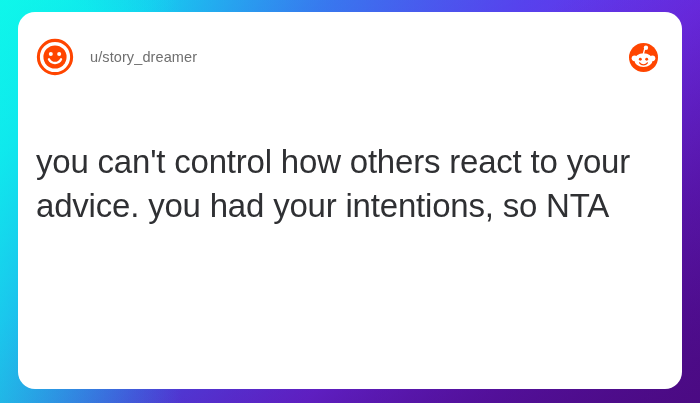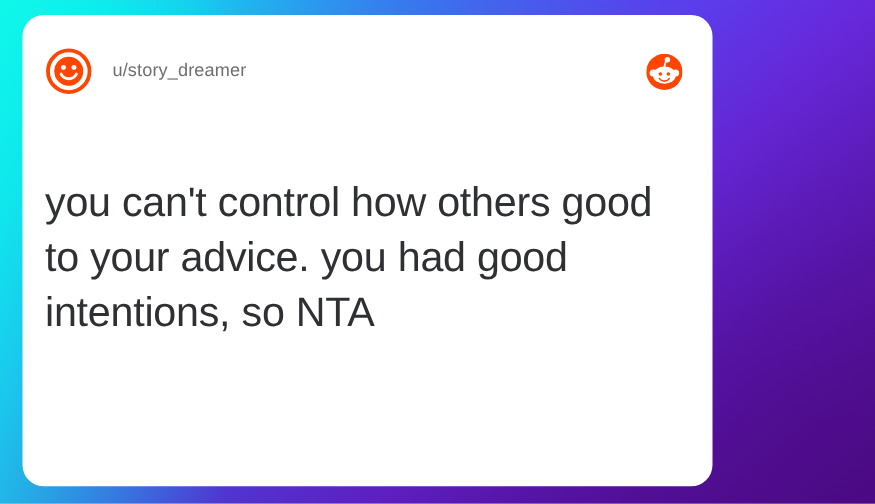--- a/index.html
+++ b/index.html
@@ -39,21 +39,21 @@
       linear-gradient(to right, rgba(14,247,234,0.55) 0%, rgba(14,247,234,0.0) 26%),
       linear-gradient(to bottom right, rgba(107,46,232,0.0) 40%, rgba(75,10,130,0.75) 100%),
       linear-gradient(to top right, rgba(30,127,232,0.0) 55%, rgba(107,46,232,0.55) 100%);
     pointer-events: none;
   }
 
   #card {
     position: absolute;
     left: 18px;
     top: 12px;
-    width: 552px;
+    width: 664px;
     height: 377px;
     background: #ffffff;
     border-radius: 17px;
     box-sizing: border-box;
     z-index: 2;
   }
 
   
   .card-header {
     position: absolute;
@@ -149,18 +149,18 @@
           <circle cx="15.6" cy="22.4" r="2.0" fill="#FF4500"></circle>
           <circle cx="24.4" cy="22.4" r="2.0" fill="#FF4500"></circle>
 
           <path d="M14.6 27.4 A6.6 6.6 0 0 0 25.4 27.4" fill="none" stroke="#FF4500" stroke-width="1.7" stroke-linecap="round"></path>
         </svg>
       </span>
 
     </div>
 
     <div class="card-body">
-      <p class="comment-text">you can't control how others good to your advice. you had good intentions, so NTA</p>
+      <p class="comment-text">you can't control how others react to your advice. you had your intentions, so NTA</p>
     </div>
 
   </div>
 
 </div>
 
 </body></html>

